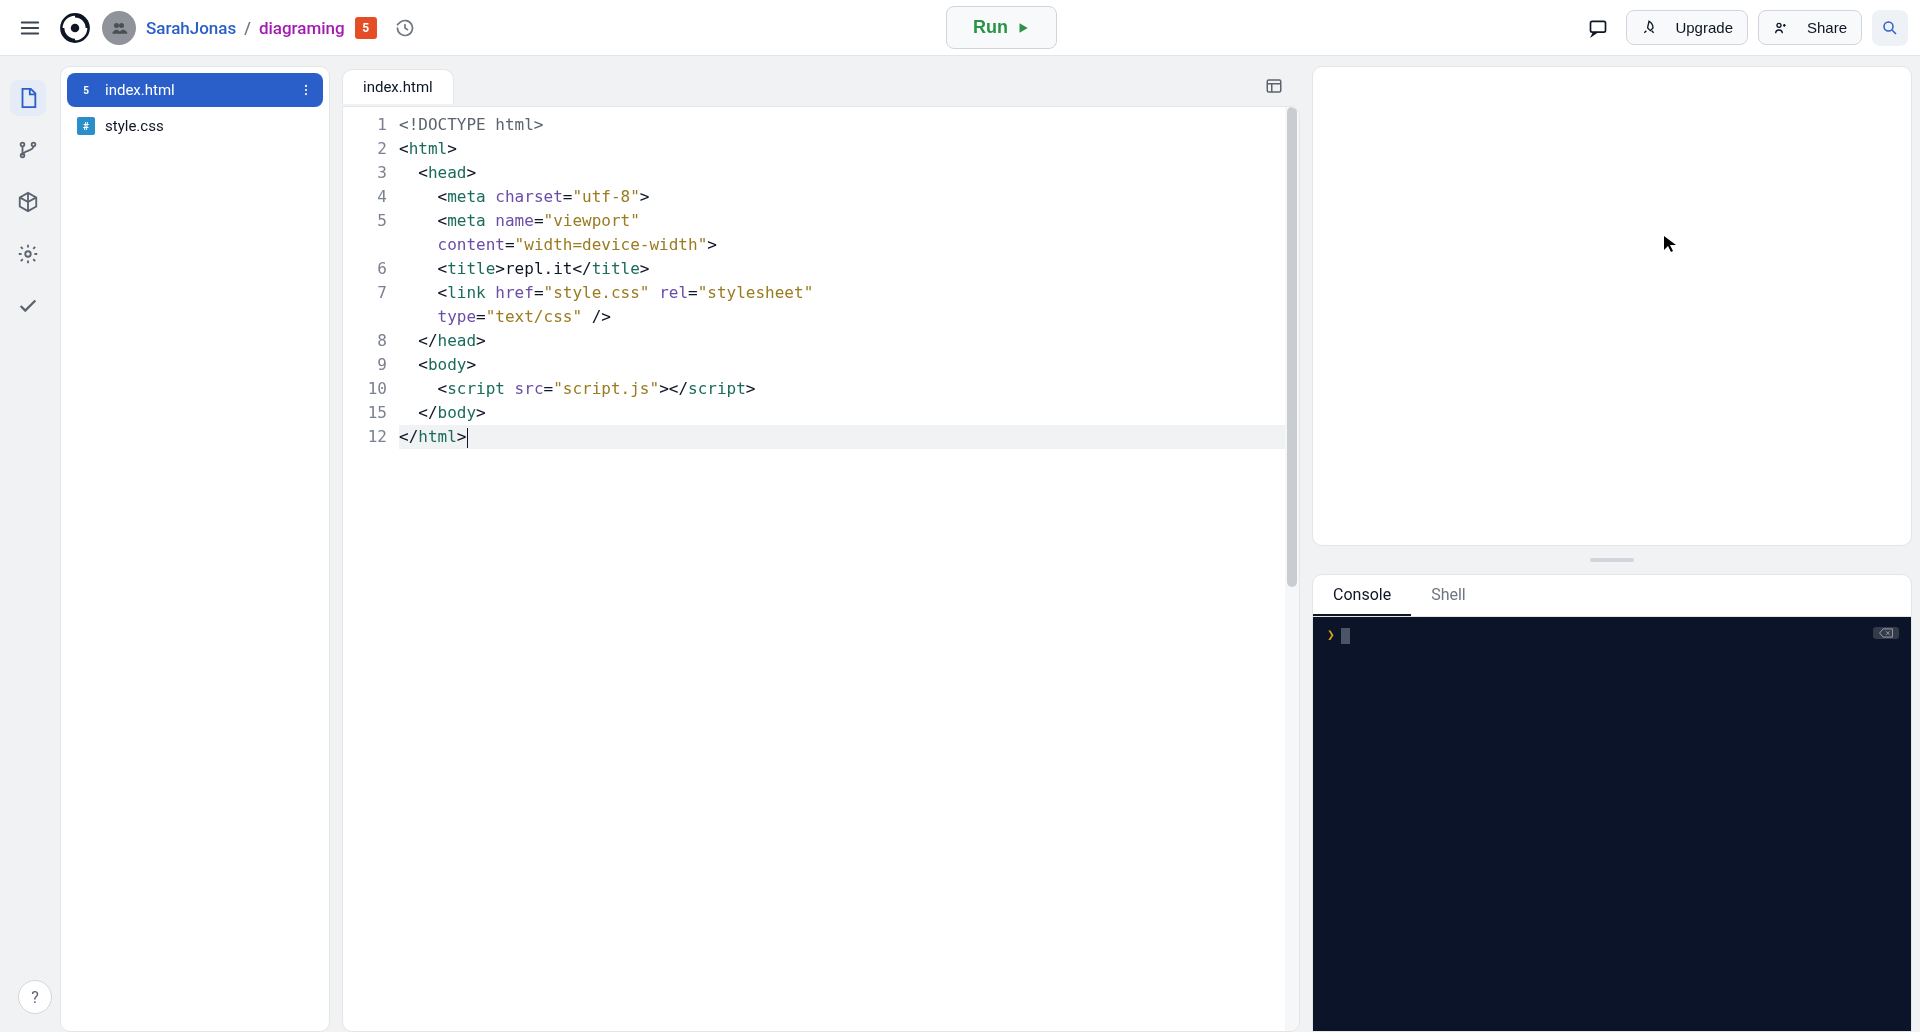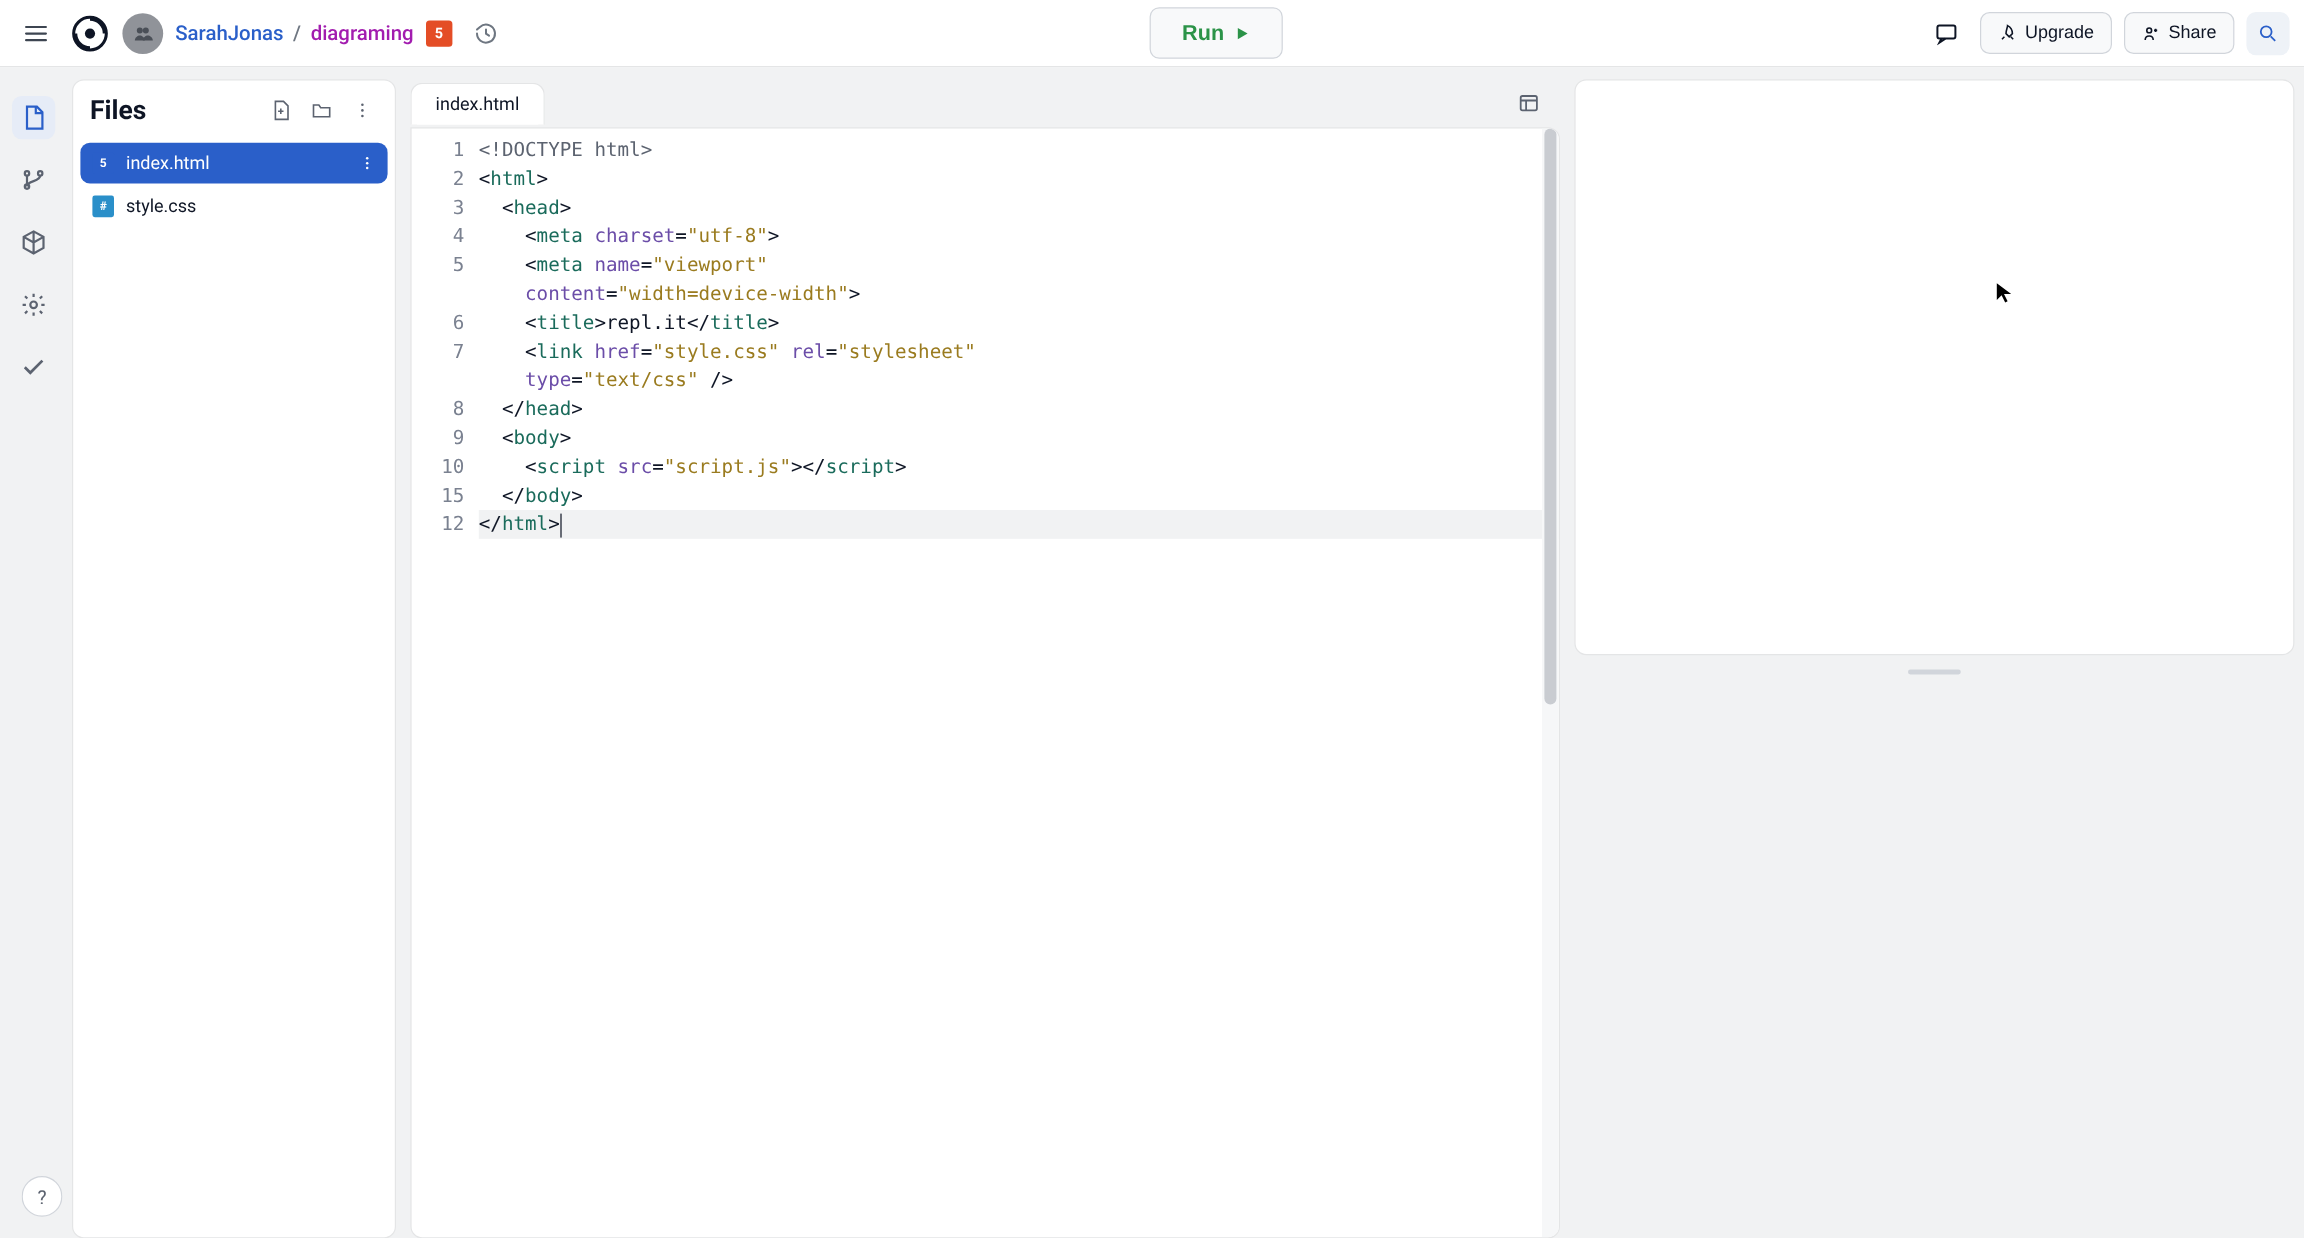--- a/index.html
+++ b/index.html
@@ -11,21 +11,21 @@
 .logo-swirl { width: 34px; height: 34px; }
 .avatar { width: 34px; height: 34px; border-radius: 50%; background: #909399; display: flex; align-items: center; justify-content: center; }
 .breadcrumb { display: flex; align-items: center; gap: 8px; font-size: 17px; font-weight: 500; text-align: center; }
 .breadcrumb .user { color: #2a5fc9; }
 .breadcrumb .sep { color: #6e7681; }
 .breadcrumb .project { color: #a21caf; }
 .html5-badge { width: 22px; height: 22px; background: #e44d26; border-radius: 3px; display:flex; align-items:center; justify-content:center; color:#fff; font-size:12px; font-weight:700; }
 .hdr-spacer { flex: 1; }
 .run-btn { display: flex; align-items: center; gap: 8px; padding: 10px 26px; border: 1px solid #d1d5db; border-radius: 8px; font-size: 18px; font-weight: 600; color: #2b9348; background: #f8f9fa; cursor: pointer; }
 .hdr-right { display: flex; align-items: center; gap: 10px; }
-.pill-btn { display: flex; align-items: center; gap: 6px; padding: 8px 14px; border: 1px solid #d1d5db; border-radius: 8px; font-size: 15px; font-weight: 500; color: #0e1525; background:#f8f9fa; cursor: pointer; }
+.pill-btn { display: flex; align-items: center; gap: 18px; padding: 8px 14px; border: 1px solid #d1d5db; border-radius: 8px; font-size: 15px; font-weight: 500; color: #0e1525; background:#f8f9fa; cursor: pointer; }
 .search-btn { background: #eef2f7; border-radius: 8px; }
 
 
 .main { display: flex; height: calc(1032px - 56px); background: #f1f2f3; padding-top: 10px; }
 .rail { width: 56px; display: flex; flex-direction: column; align-items: center; gap: 16px; padding-top: 14px; }
 .rail .icon-btn.active { background: #e6ecf7; color: #2a5fc9; }
 
 
 .files-panel { width: 270px; background: #fff; border: 1px solid #e4e5e6; border-radius: 10px; display: flex; flex-direction: column; overflow: hidden; margin-left: 4px; }
 .files-header { display: flex; align-items: center; padding: 12px 14px 8px; gap: 8px; }
@@ -186,41 +186,20 @@
         </svg>
     </div>
     <div class="icon-btn">
       <svg width="22" height="22" viewBox="0 0 24 24">
           <path d="M4 12l5 5L20 6" fill="none" stroke="#5c6370" stroke-width="2.5"></path>
         </svg>
     </div>
   </div>
 
   <div class="files-panel">
-    <div class="files-header">
-      <div class="files-title">Files</div>
-      <div class="files-tool">
-        <svg width="18" height="18" viewBox="0 0 24 24">
-            <path d="M6 2h9l5 5v15H6z" fill="none" stroke="#5c6370" stroke-width="1.8"></path>
-            <path d="M12 10v6M9 13h6" stroke="#5c6370" stroke-width="1.8"></path>
-          </svg>
-      </div>
-      <div class="files-tool">
-        <svg width="18" height="18" viewBox="0 0 24 24">
-            <path d="M3 6h6l2 3h10v10H3z" fill="none" stroke="#5c6370" stroke-width="1.8"></path>
-          </svg>
-      </div>
-      <div class="files-tool">
-        <svg width="16" height="16" viewBox="0 0 24 24">
-            <circle cx="12" cy="5" r="1.6" fill="#5c6370"></circle>
-            <circle cx="12" cy="12" r="1.6" fill="#5c6370"></circle>
-            <circle cx="12" cy="19" r="1.6" fill="#5c6370"></circle>
-          </svg>
-      </div>
-    </div>
     <div class="file-list" id="file-list">
         <div class="file-item active">
           <span class="fi-icon fi-html">5</span>
           <span>index.html</span>
           <span class="fi-more">
             <svg width="14" height="14" viewBox="0 0 24 24">
               <circle cx="12" cy="5" r="1.8" fill="#fff"></circle>
               <circle cx="12" cy="12" r="1.8" fill="#fff"></circle>
               <circle cx="12" cy="19" r="1.8" fill="#fff"></circle>
             </svg>
@@ -269,16 +248,31 @@
 
   <div class="right-panel">
     <div class="webview">
       <div class="webview-body">
         <svg class="mouse-cursor" width="14" height="18" viewBox="0 0 14 18">
             <path d="M1 1l0 14 4-4 3 6 2-1-3-6 6 0z" fill="#000"></path>
           </svg>
       </div>
     </div>
     <div class="drag-handle"></div>
+    <div class="console-panel">
+      <div class="console-tabs" id="console-tabs">
+          <div class="console-tab active">Console</div>
+          <div class="console-tab">Shell</div>
+        </div>
+      <div class="terminal">
+        <span class="term-prompt">❯</span><span></span><span class="term-cursor"></span>
+        <div class="term-clear">
+          <svg width="14" height="10" viewBox="0 0 24 16">
+              <path d="M7 1L1 8l6 7h16V1z" fill="none" stroke="#aab" stroke-width="1.5"></path>
+              <path d="M12 5l6 6M18 5l-6 6" stroke="#aab" stroke-width="1.5"></path>
+            </svg>
+        </div>
+      </div>
+    </div>
   </div>
 </div>
 
 <div class="help-fab">?</div>
 
 </body></html>

